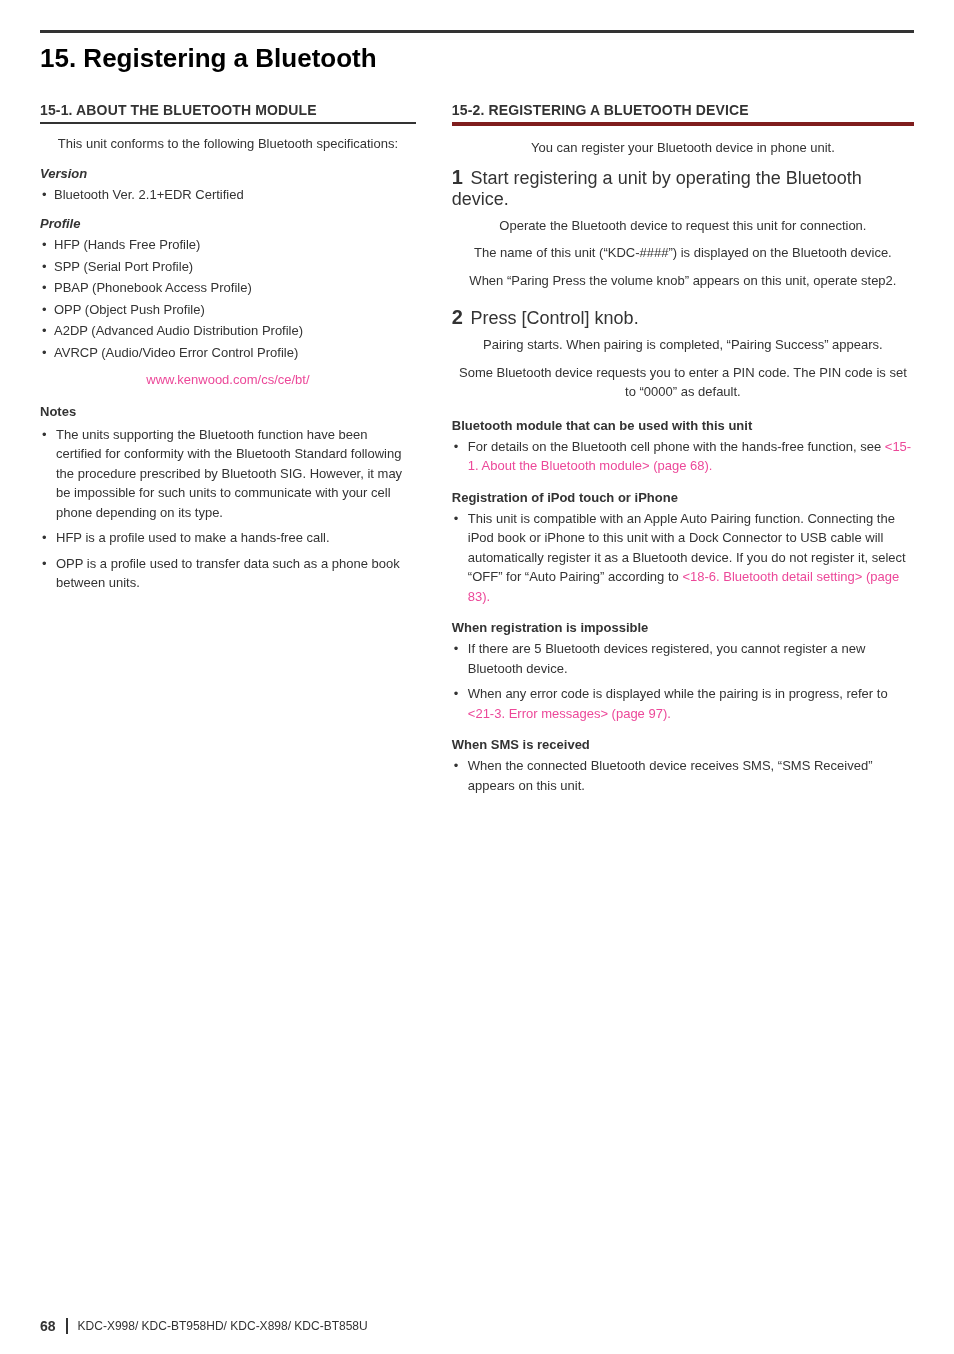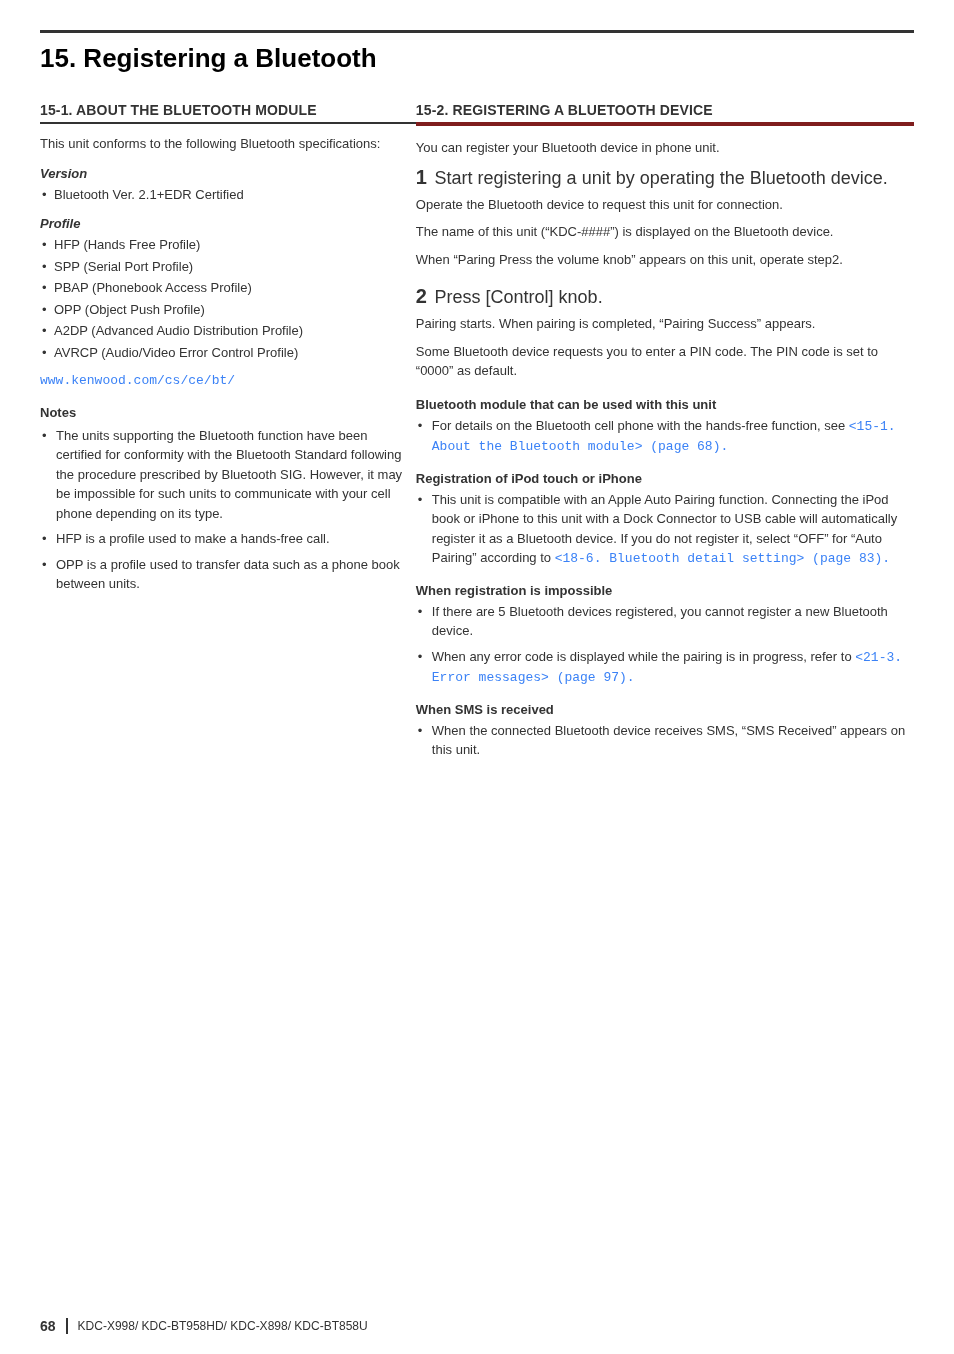--- a/index.html
+++ b/index.html
@@ -15,40 +15,42 @@
     h1.page-title {
       font-size: 26px;
       font-weight: bold;
       color: #000000;
       border-top: 3px solid #333;
       padding-top: 10px;
       margin-bottom: 28px;
     }
     .two-col {
       display: flex;
+      gap: 36px;
     }
     .col-left {
       width: 43%;
       flex-shrink: 0;
     }
     .col-right {
       flex: 1;
     }
     h2.section-title {
       font-size: 14px;
       font-weight: bold;
       text-transform: uppercase;
       border-bottom: 2px solid #333;
       padding-bottom: 4px;
       margin-bottom: 10px;
       letter-spacing: 0.01em;
     }
     p {
       margin-bottom: 8px;
       line-height: 1.5;
+      text-align: center;
     }
     .sub-heading {
       font-weight: bold;
       font-style: italic;
       margin-top: 12px;
       margin-bottom: 4px;
     }
     ul.bullet-list {
       list-style: none;
       padding-left: 0;
@@ -59,23 +61,22 @@
       position: relative;
       line-height: 1.5;
       margin-bottom: 2px;
     }
     ul.bullet-list li::before {
       content: "•";
       position: absolute;
       left: 2px;
     }
     a.link {
-      color: #3b82f6;
+      color: #ec4899;
       text-decoration: none;
-      font-family: Liberation Mono, monospace;
     }
     .notes-section {
       margin-top: 14px;
     }
     .notes-heading {
       font-weight: bold;
       margin-bottom: 6px;
     }
     ul.notes-list {
       list-style: none;

